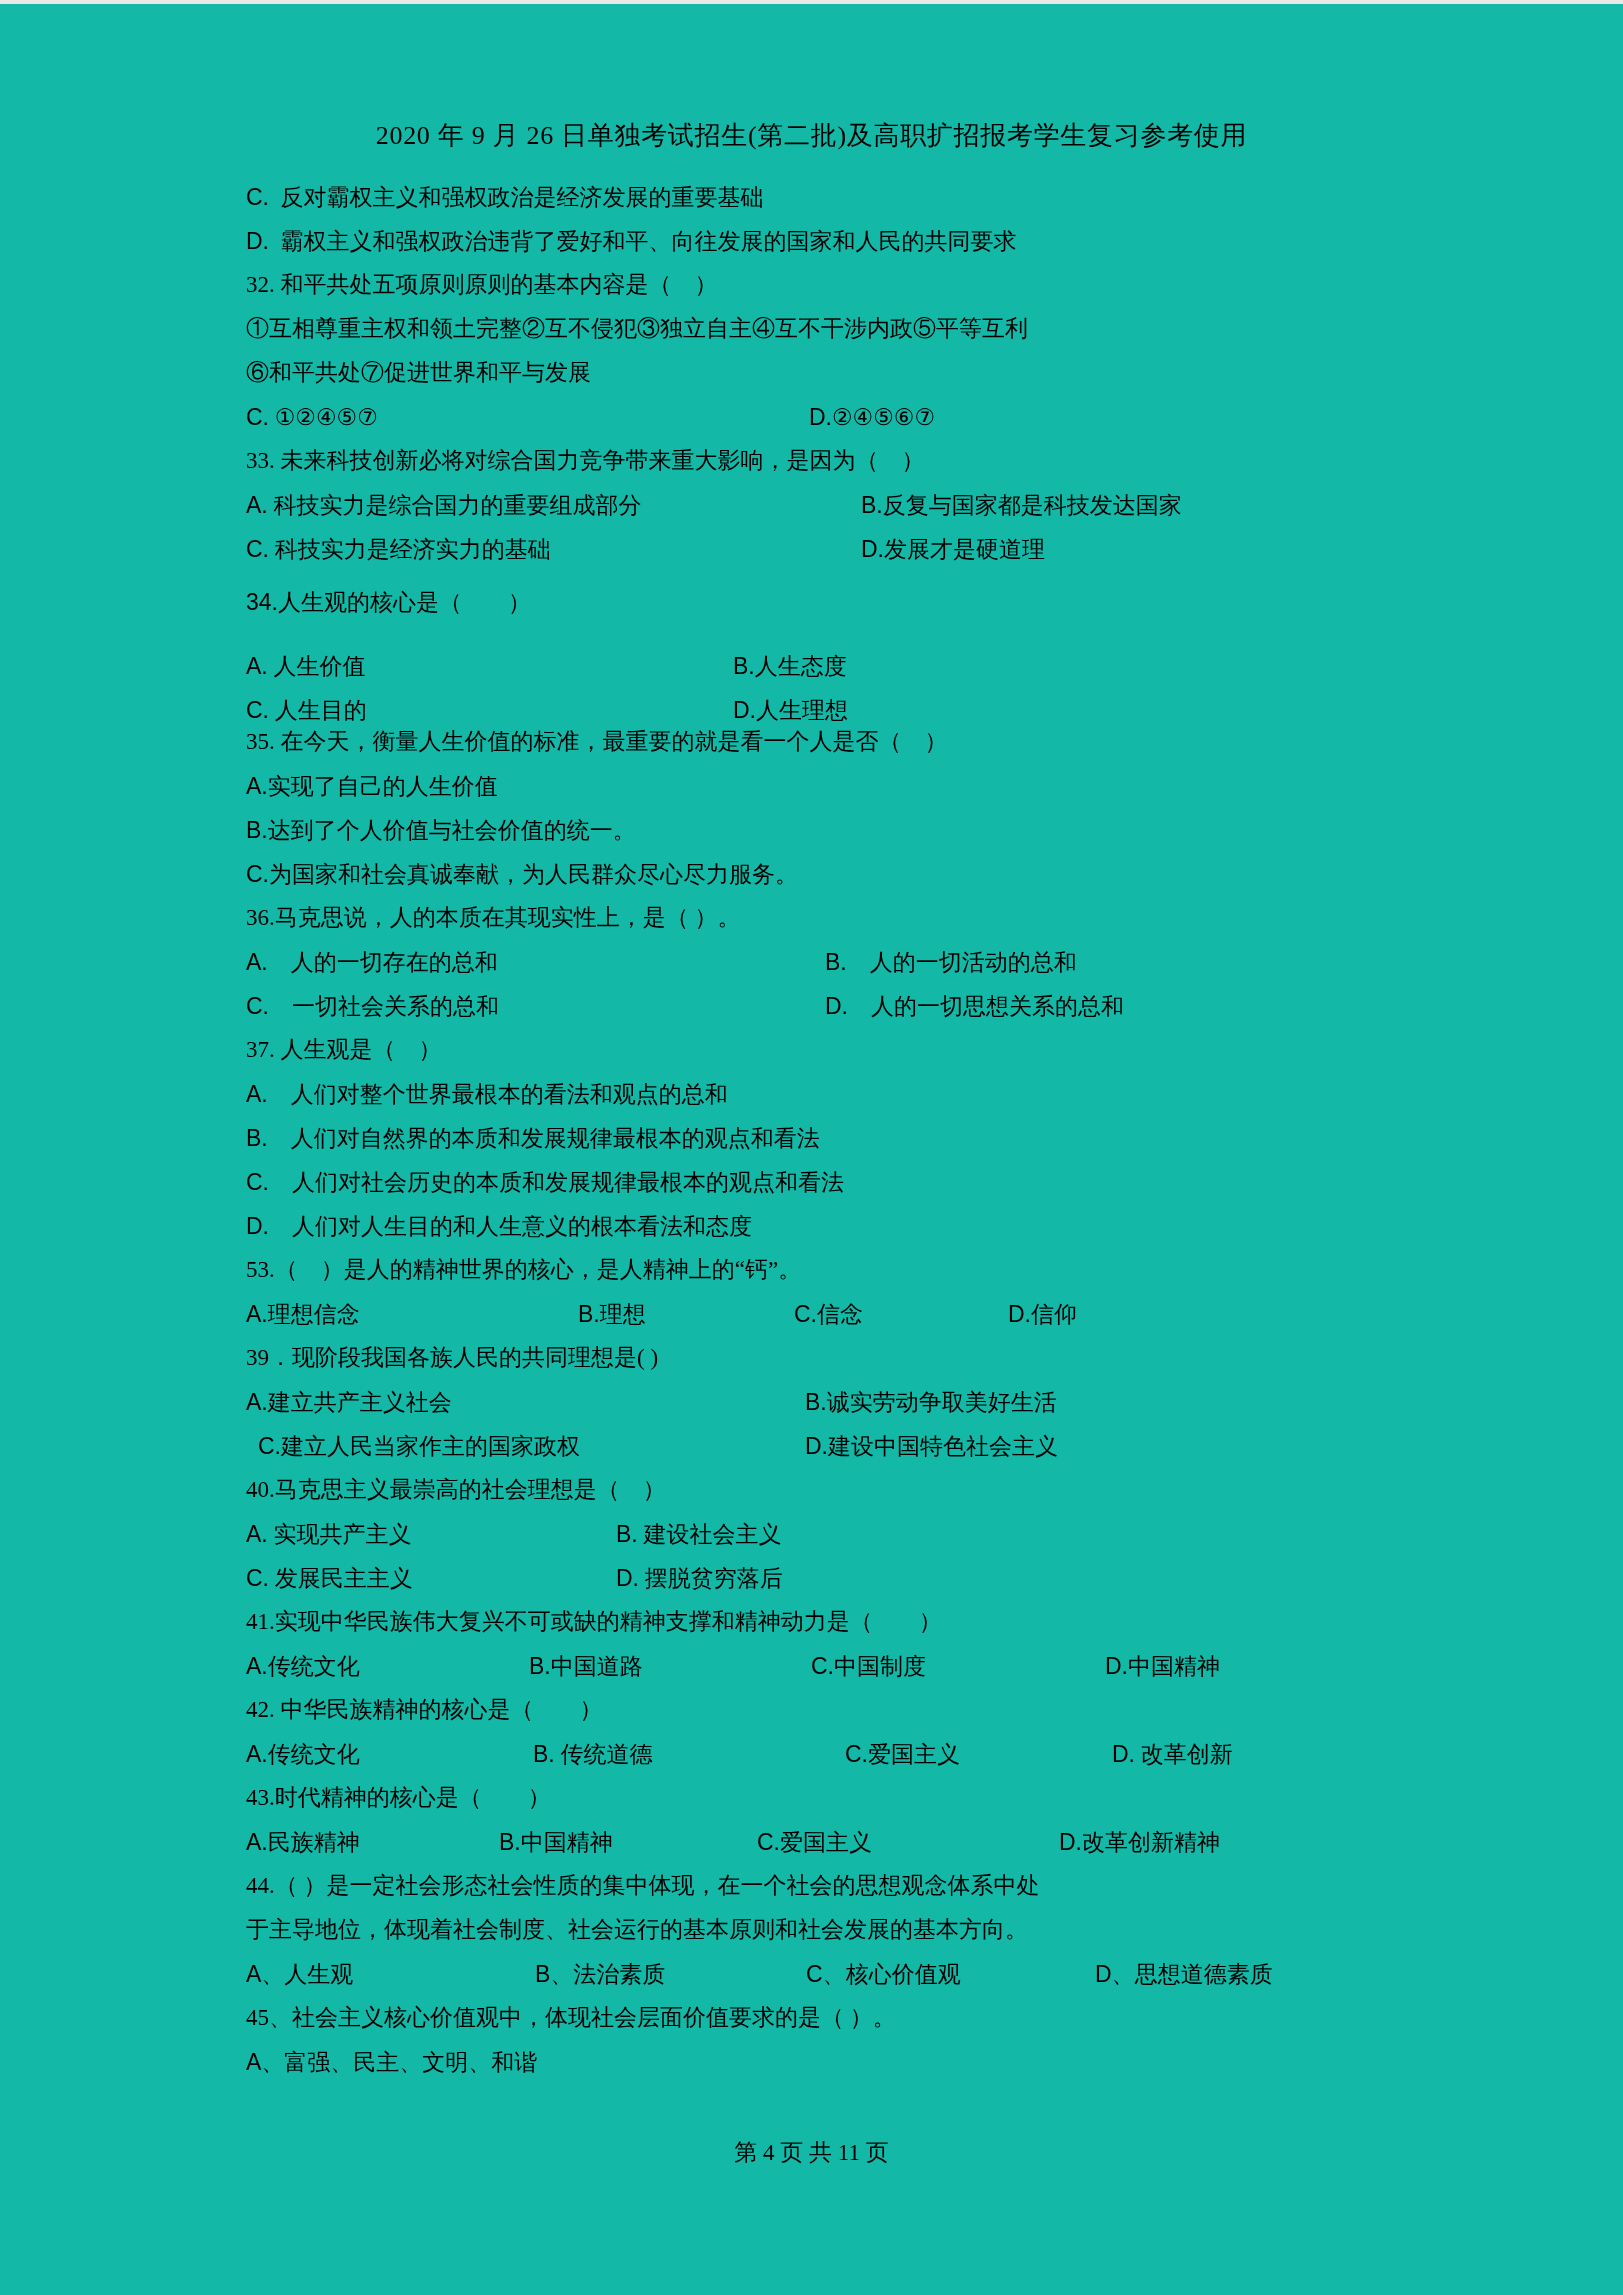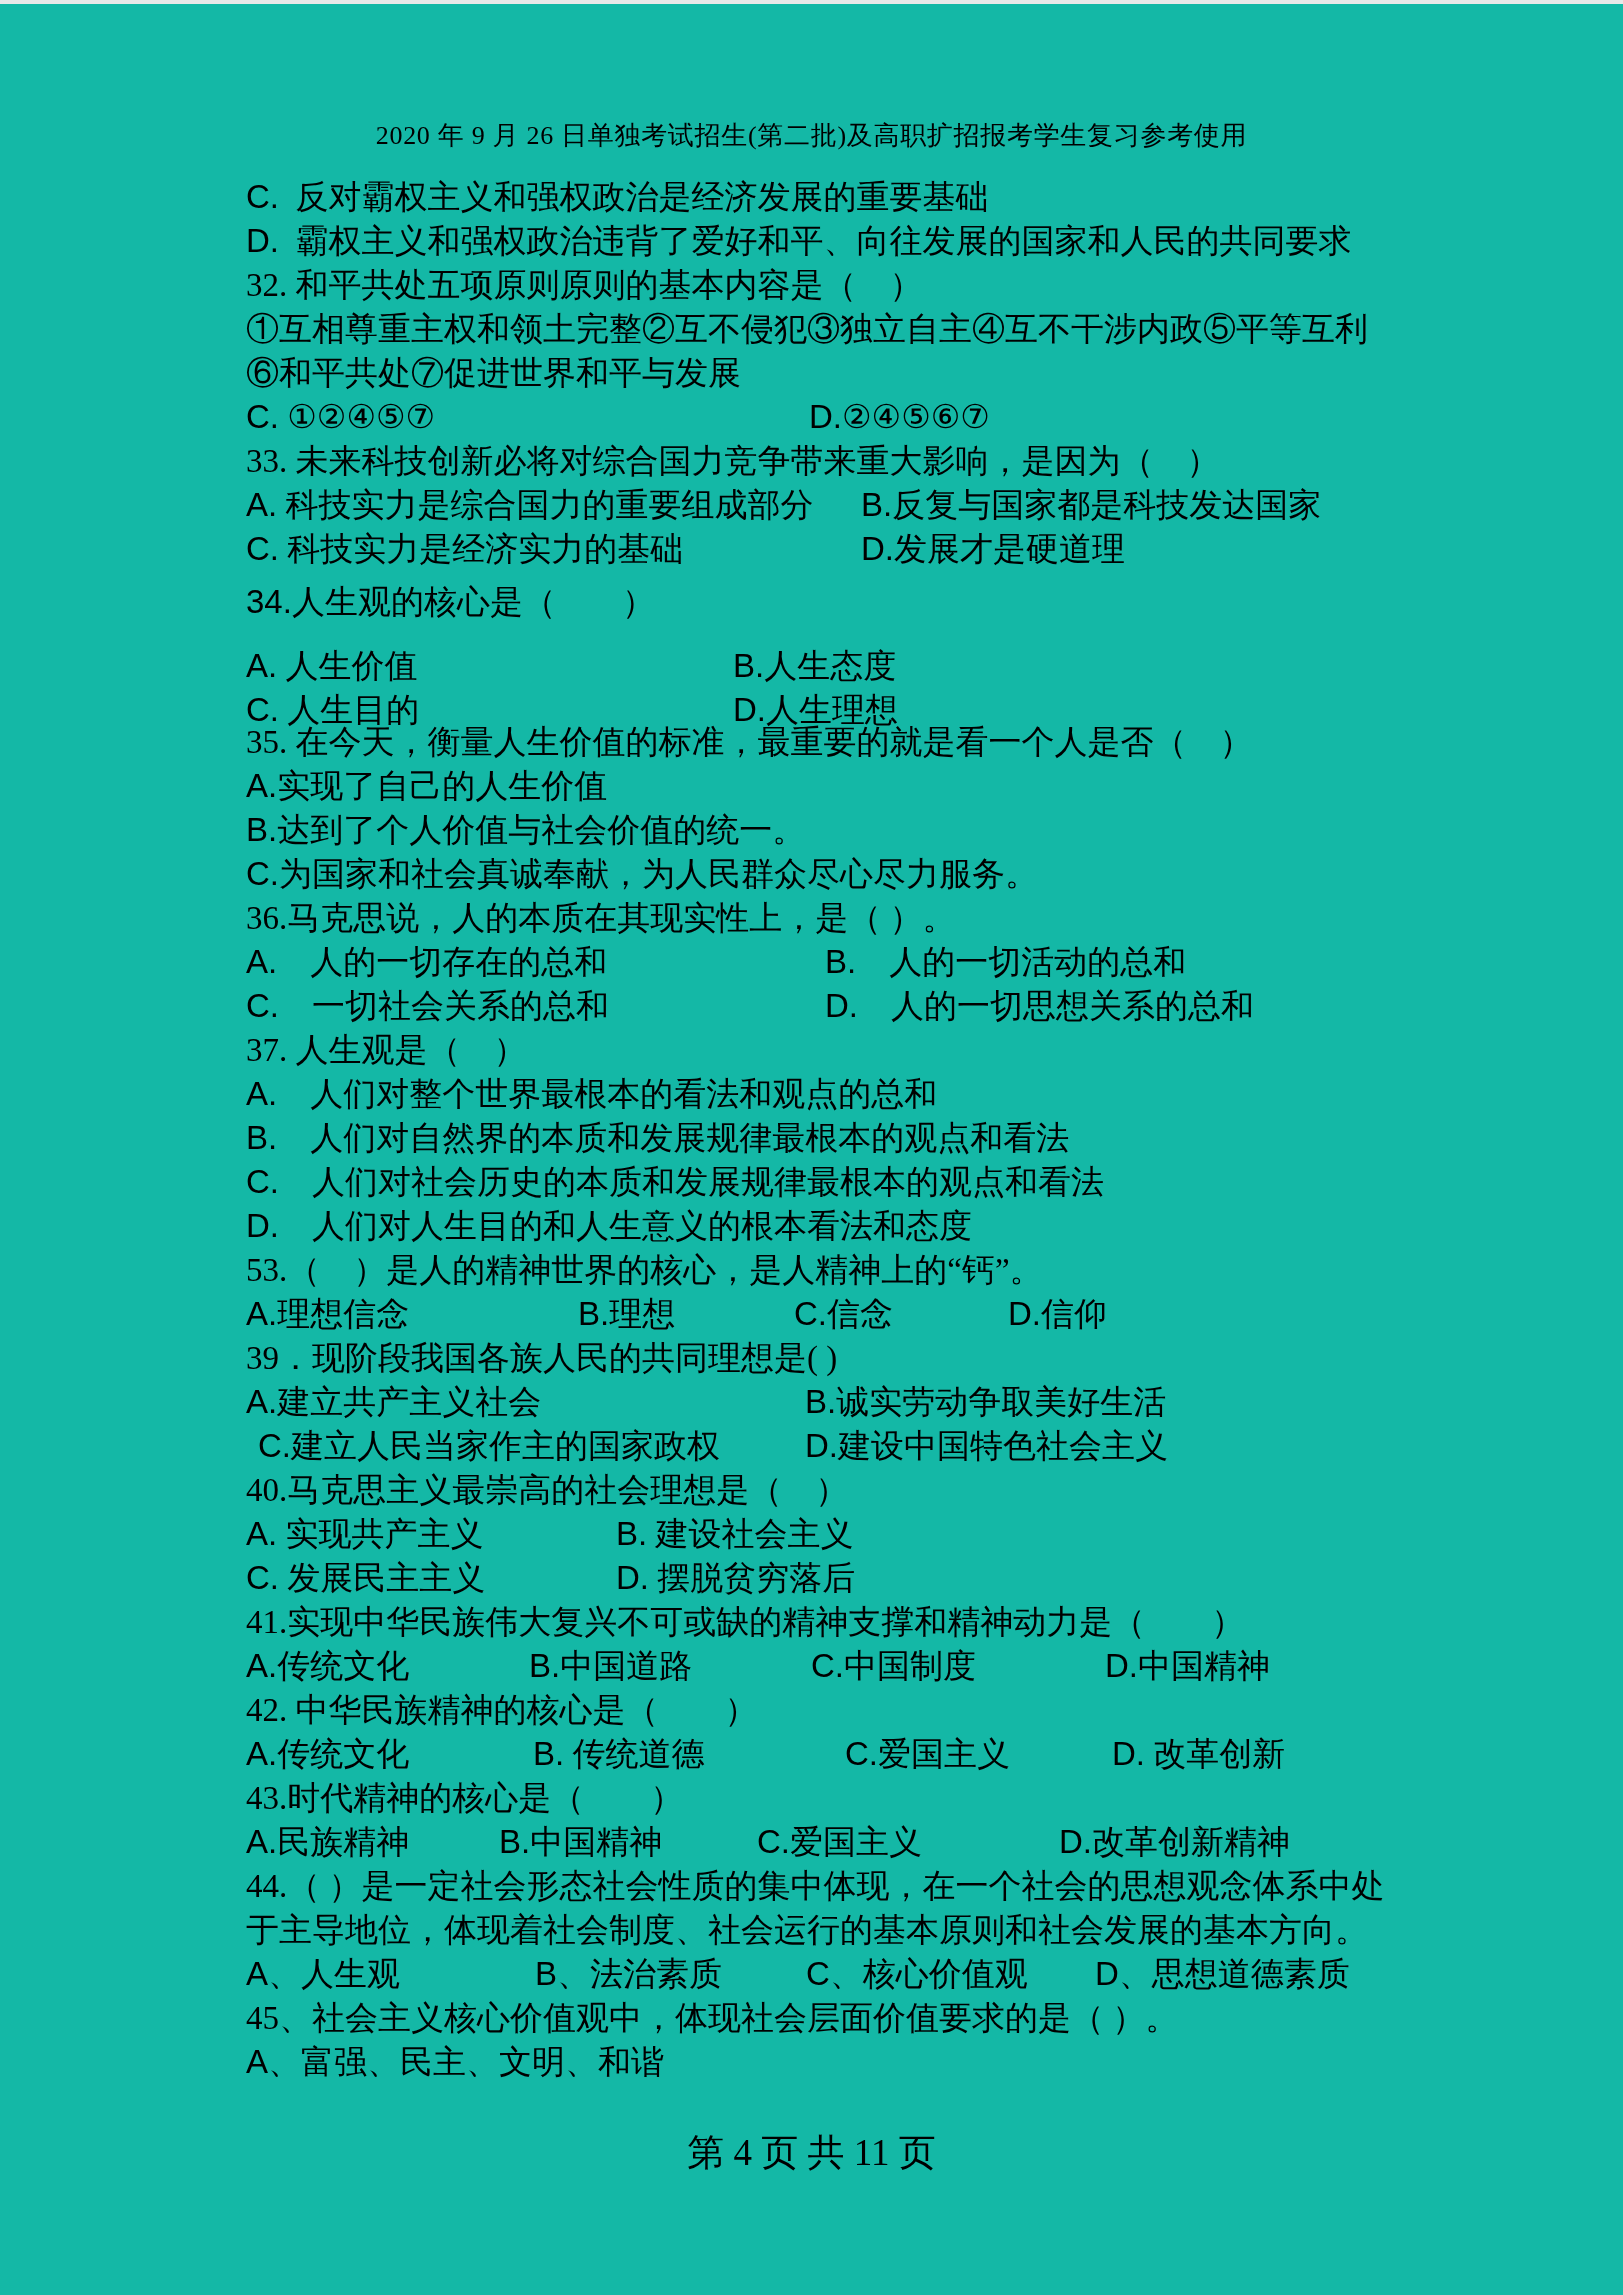--- a/index.html
+++ b/index.html
@@ -13,31 +13,31 @@
     font-family:"Liberation Serif","DejaVu Serif",serif;
     color:#000;
   }
   .header{
     position:absolute;top:116px;left:0;width:100%;
     text-align:center;font-size:26px;line-height:31px;
     letter-spacing:0.7px;
   }
   .content{
     position:absolute;left:246px;top:171px;width:1152px;
-    font-size:33px;
+    font-size:23px;
   }
   .line{position:relative;height:44px;line-height:44px;}
   .seg{position:absolute;top:0;white-space:pre;}
   .opt{font-family:"Liberation Sans","DejaVu Sans",sans-serif;}
   .sp-before{margin-top:9.2px;}
   .sp-after{margin-bottom:19.6px;}
   .pull-up{margin-top:-11.8px;}
   .footer{
     position:absolute;top:2132px;left:0;width:100%;
-    text-align:center;font-size:37px;line-height:33px;
+    text-align:center;font-size:23px;line-height:33px;
   }
 </style>
 </head>
 <body>
 
 <div class="page">
   <div class="header">2020 年 9 月 26 日单独考试招生(第二批)及高职扩招报考学生复习参考使用</div>
 
   <div class="content">
       <div class="line">

